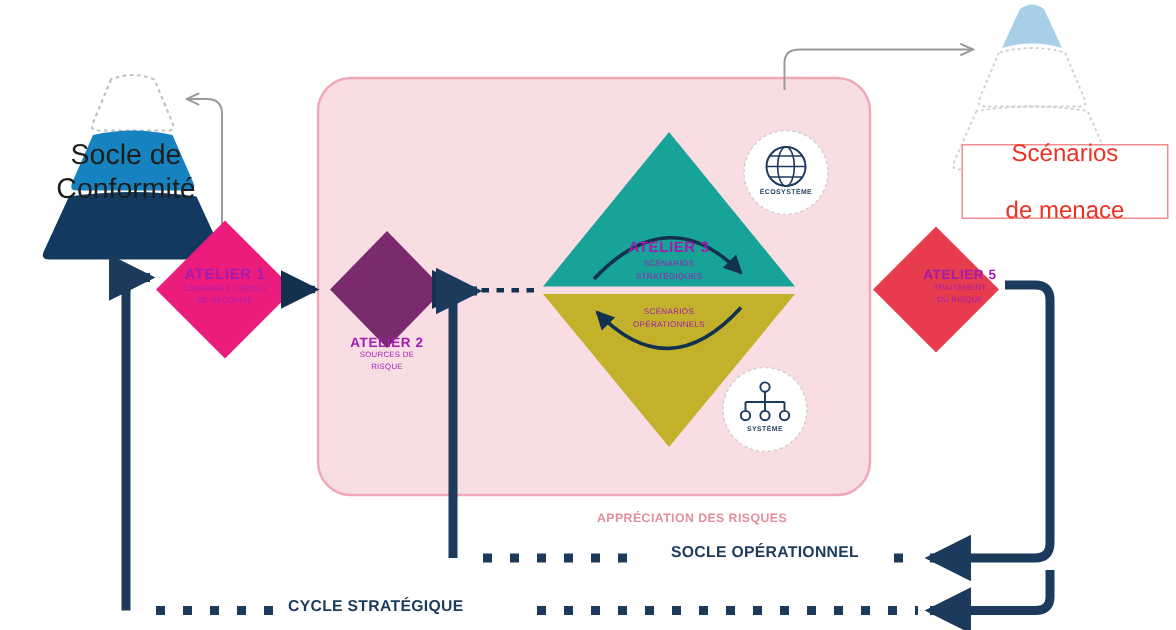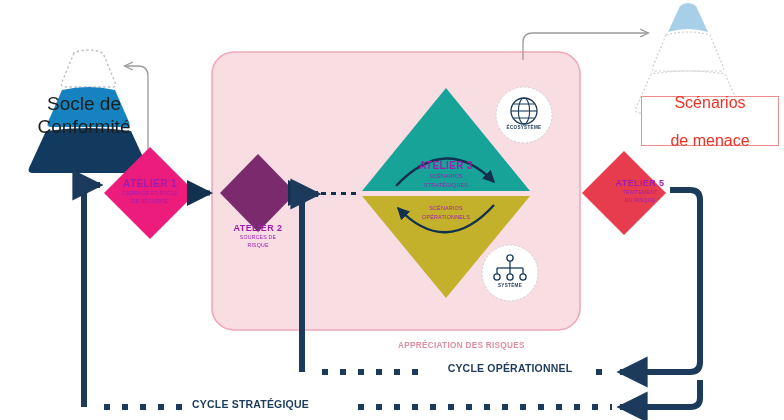--- a/index.html
+++ b/index.html
@@ -204,16 +204,16 @@
     <div class="dtitle">ATELIER 5</div>
     <div class="dsub">TRAITEMENT</div>
     <div class="dsub">DU RISQUE</div>
   </div>
 
   <div class="iconlbl ico-eco">ÉCOSYSTÈME</div>
   <div class="iconlbl ico-sys">SYSTÈME</div>
 
   <div class="ovl apprec">APPRÉCIATION DES RISQUES</div>
 
-  <div class="ovl cyc-op">CYCLE OPÉRATIONNEL</div>
+  <div class="ovl cyc-op">SOCLE OPÉRATIONNEL</div>
   <div class="ovl cyc-str">CYCLE STRATÉGIQUE</div>
 
 </div>
 
 </body></html>

